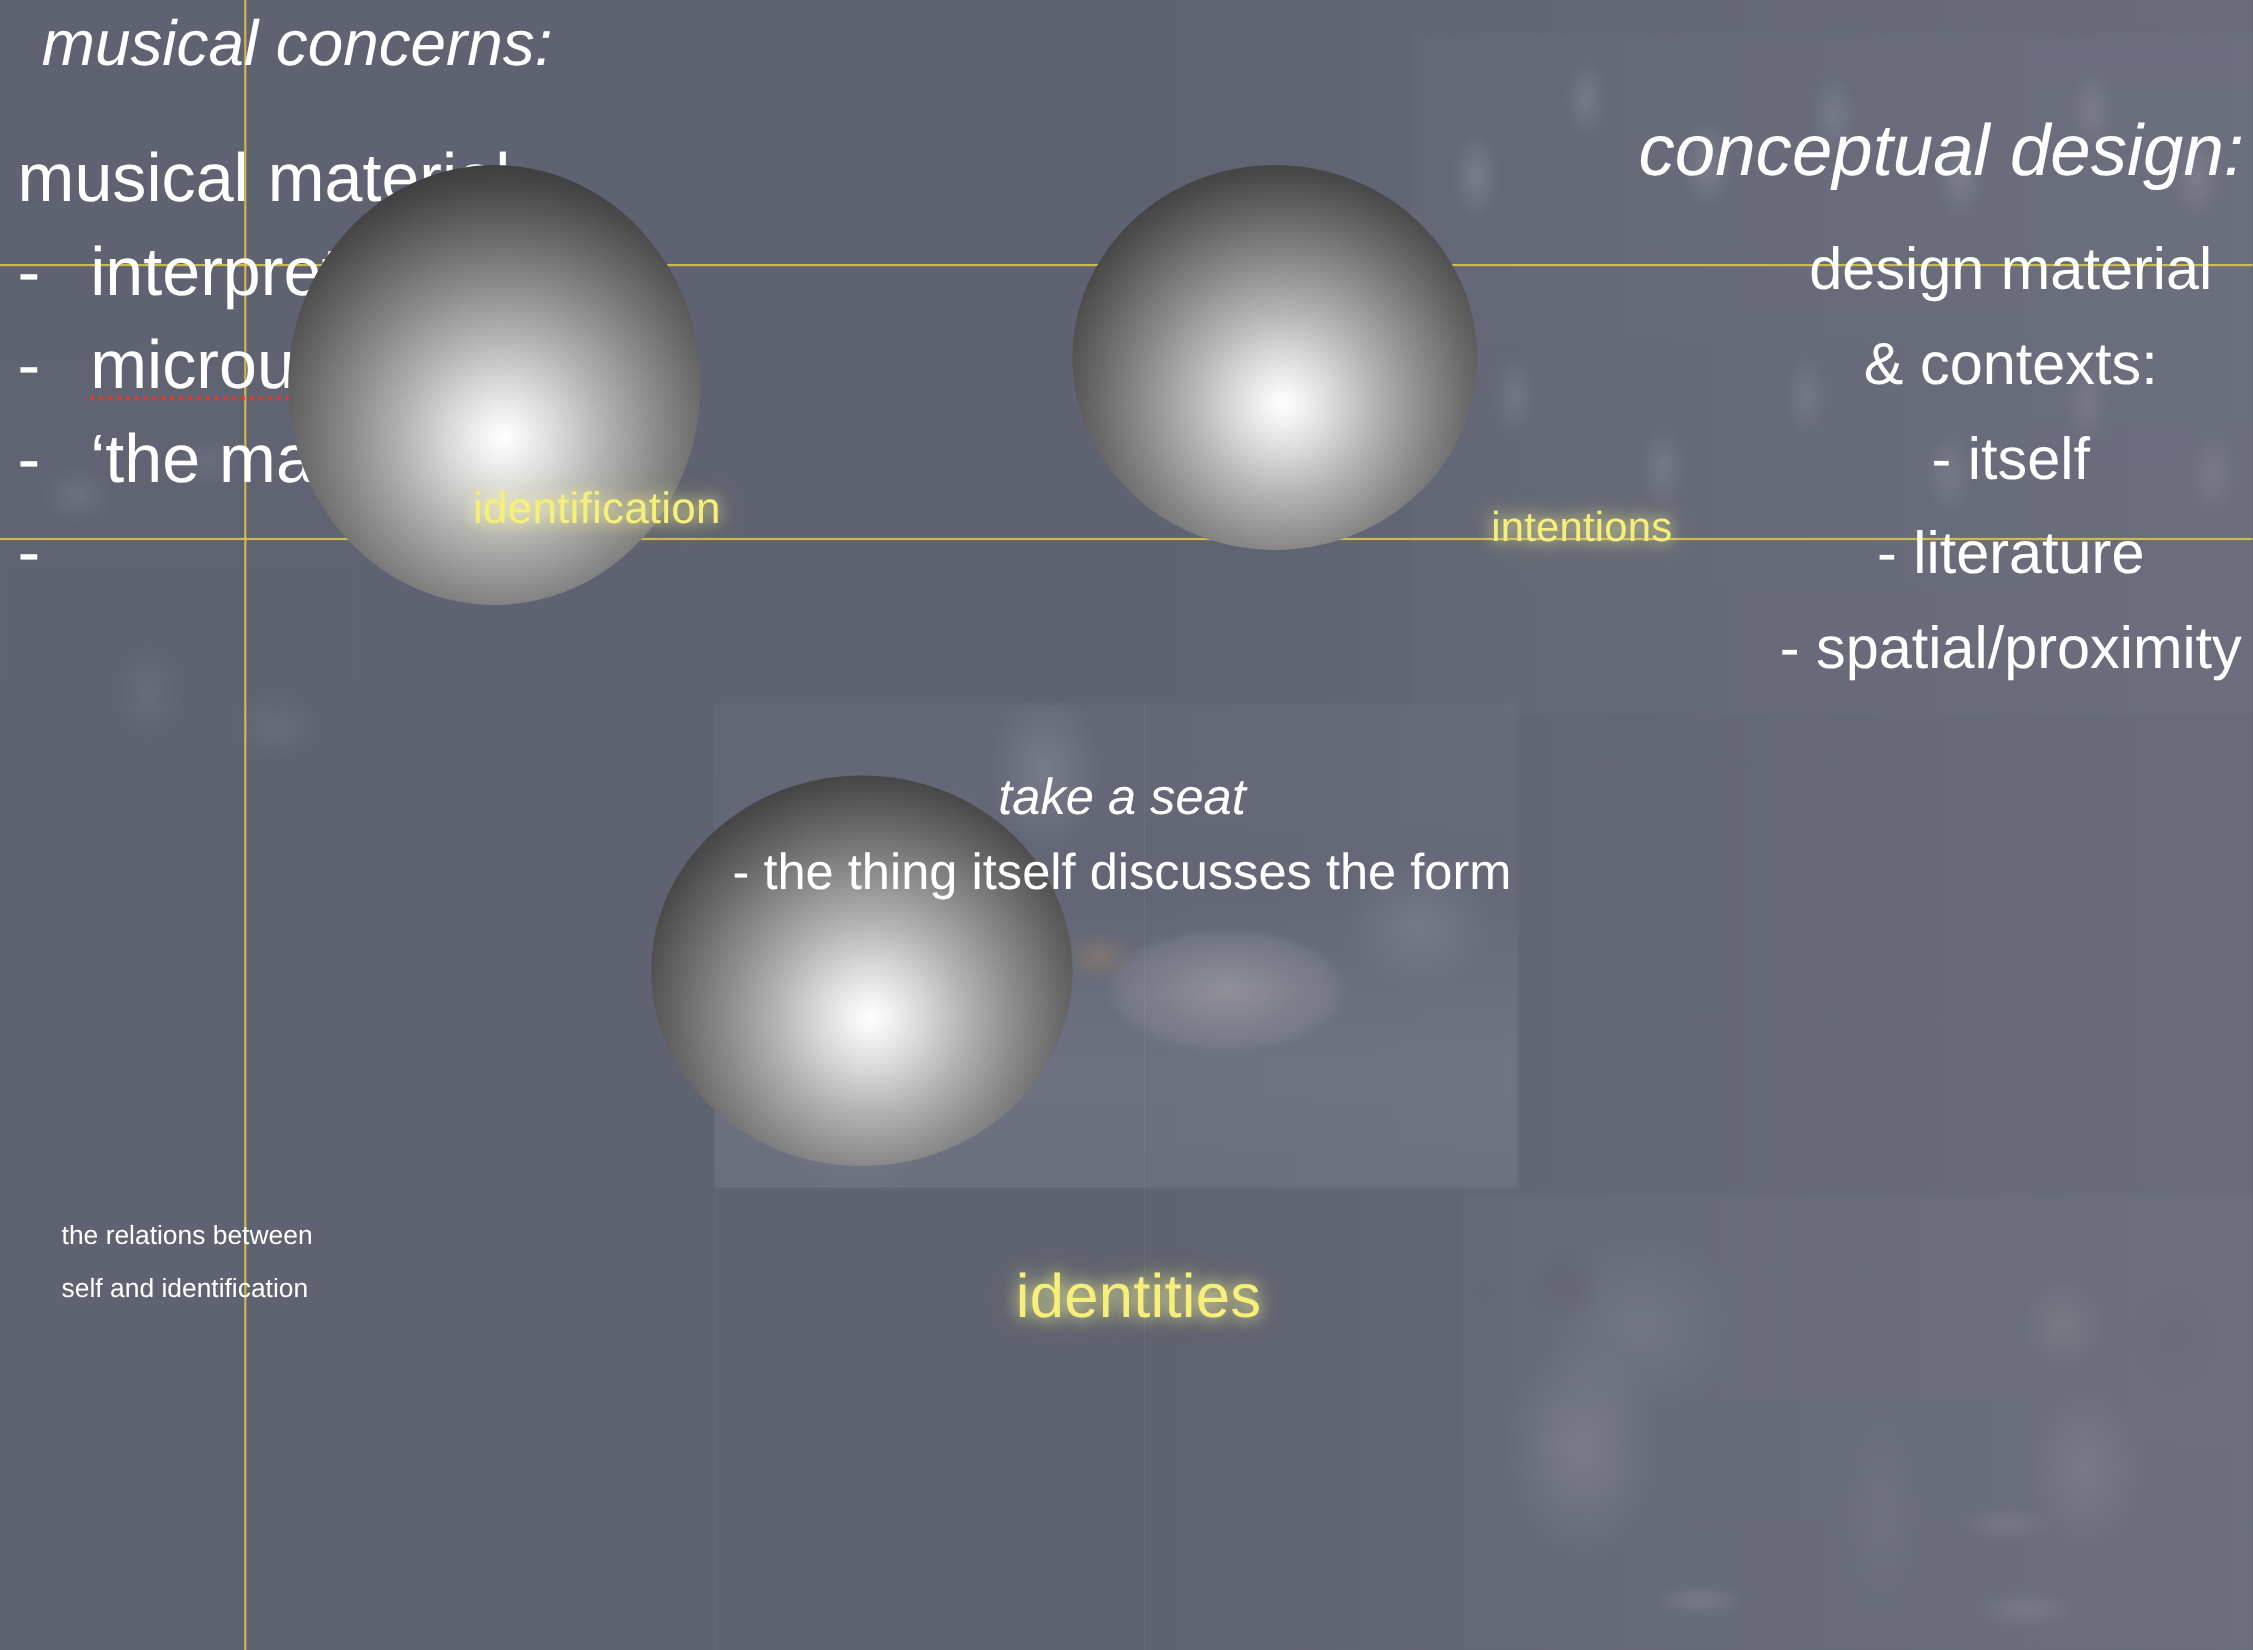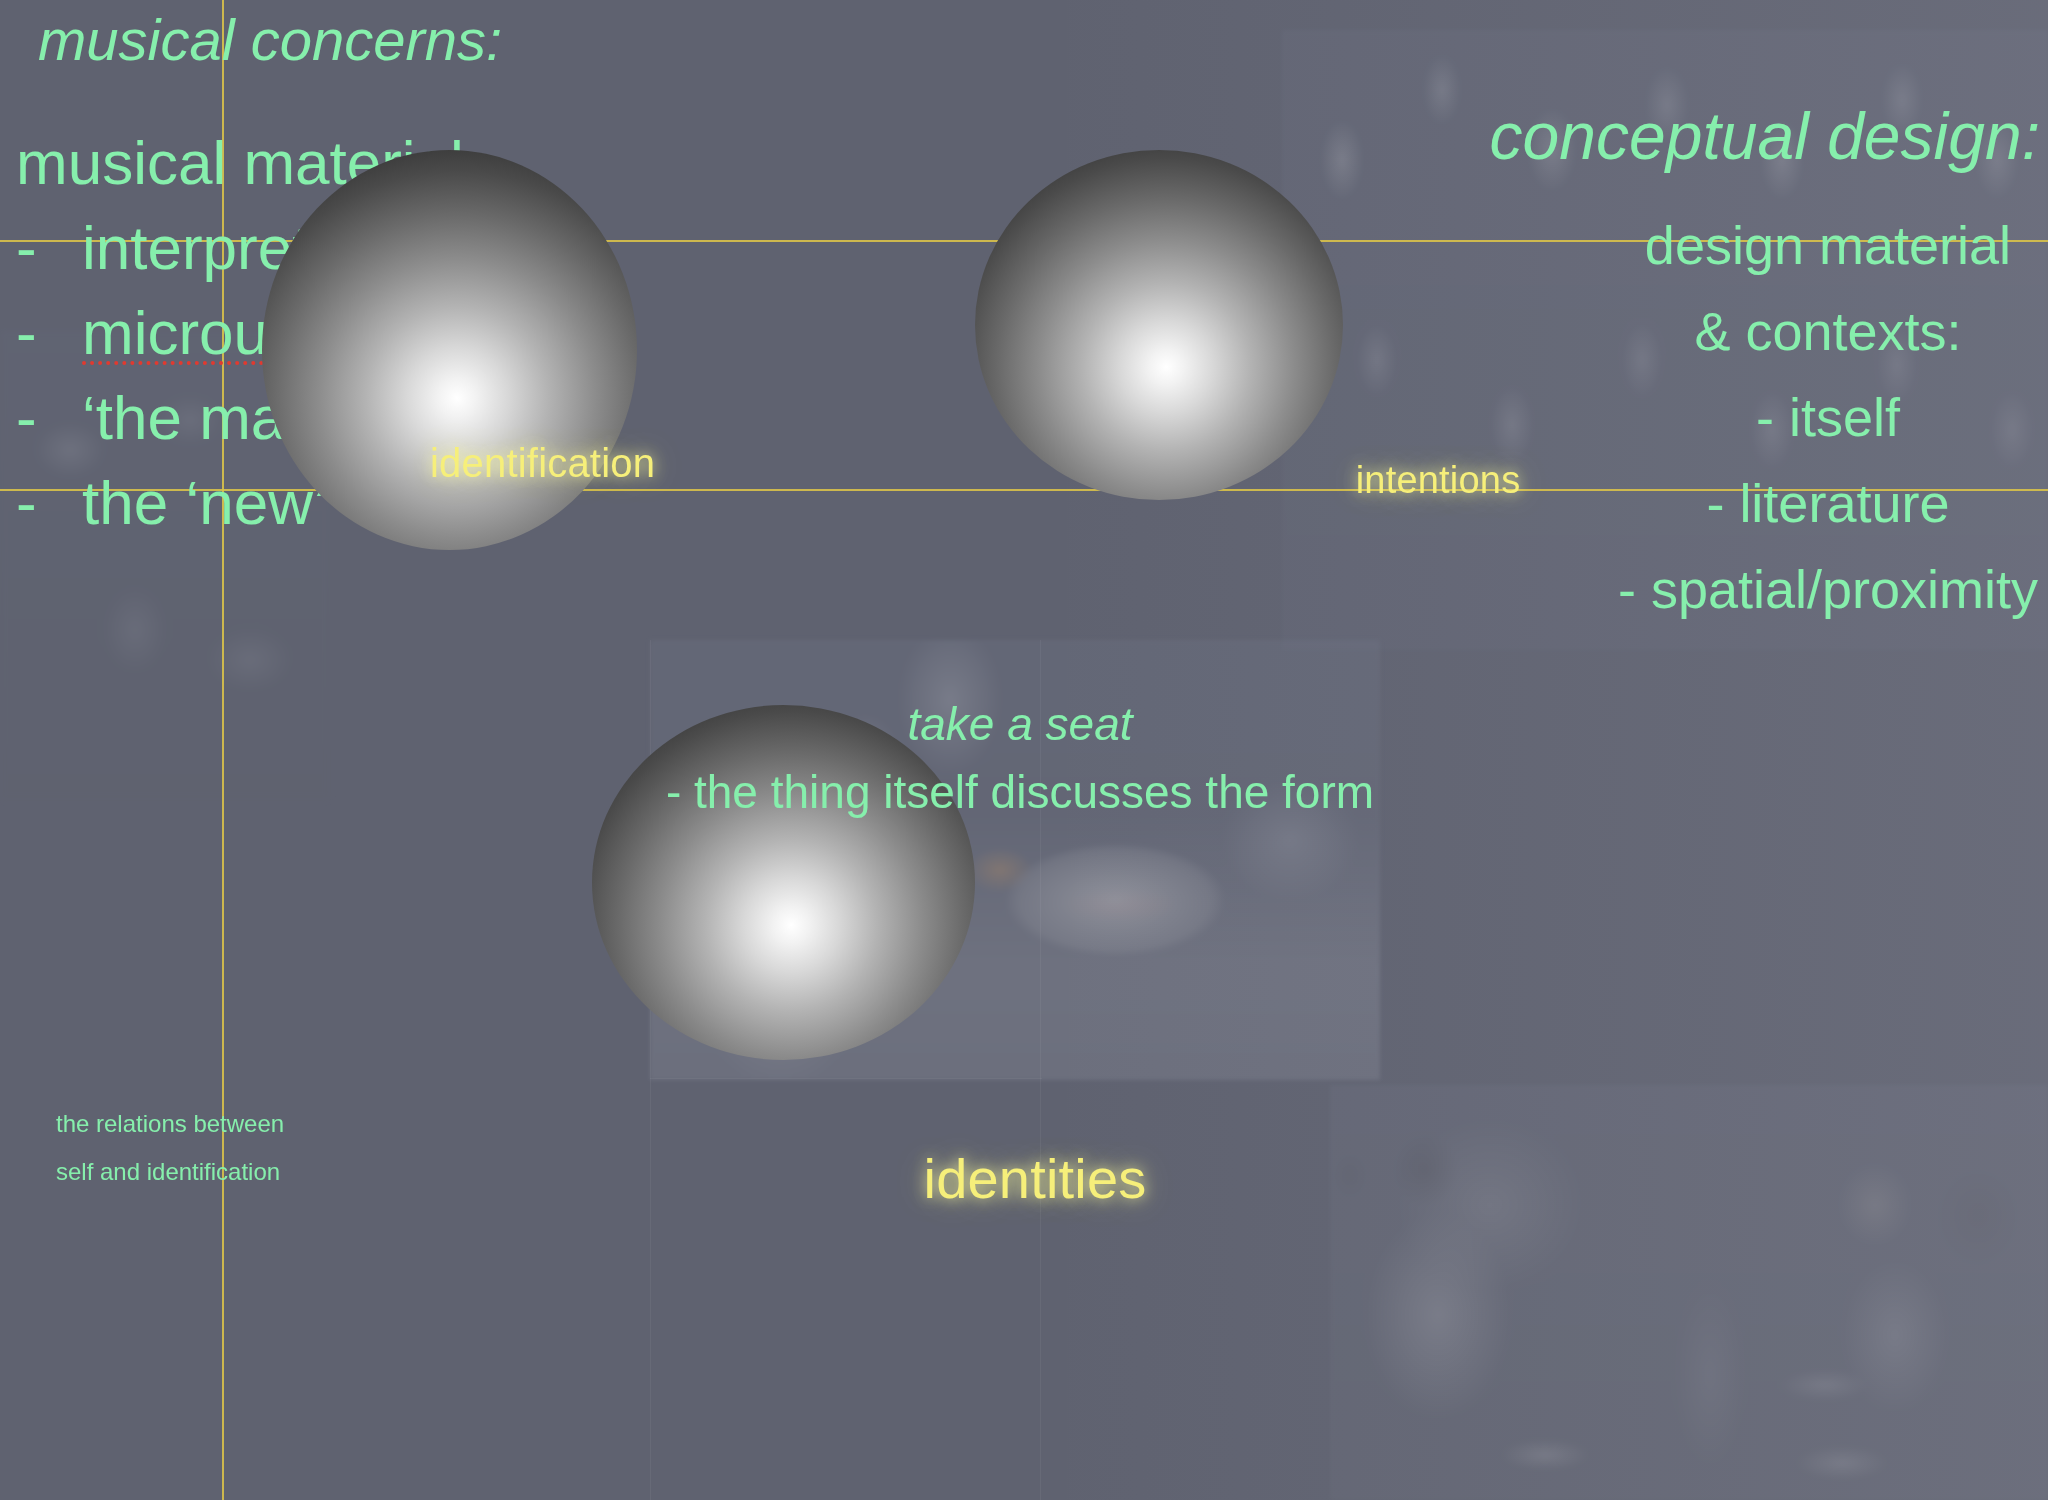--- a/index.html
+++ b/index.html
@@ -136,21 +136,21 @@
     text-shadow:0 0 14px rgba(255,255,160,.85), 0 0 30px rgba(255,255,140,.45);
     font-size:40px;
     white-space:nowrap;
     letter-spacing:.2px;
   }
   #label-authenticities{left:430px;top:463px;transform:translateY(-50%);}
   #label-intentions{left:1438px;top:440px;transform:translate(-50%,-50%);font-size:38px;margin-top:40px;}
   #label-identities{left:1035px;top:1178px;transform:translate(-50%,-50%);font-size:56px;}
 
   
-  .txt{position:absolute;color:#86efac;}
+  .txt{position:absolute;color:#ffffff;}
   .hdr{font-style:italic;font-weight:400;}
 
   #heading-musical-concerns{
     left:38px;top:6px;font-size:58px;
   }
   #block-musical-material{
     left:16px;top:120px;font-size:62px;line-height:85px;
   }
   #block-musical-material .bullet-row{display:flex;}
   #block-musical-material .dash{width:66px;display:inline-block;}
@@ -211,21 +211,20 @@
       <span class="spell">microutopias</span>
     </div>
 
     <div class="bullet-row">
       <span class="dash">-</span>
       <span>‘the matrix’</span>
     </div>
 
     <div class="bullet-row">
       <span class="dash">-</span>
-      <span>the ‘new’</span>
     </div>
   </div>
 
   <div class="txt hdr" id="heading-conceptual-design">conceptual design:</div>
 
   <div class="txt" id="block-design-material">
     <div>design material</div>
     <div>&amp; contexts:</div>
     <div>- itself</div>
     <div>- literature</div>

